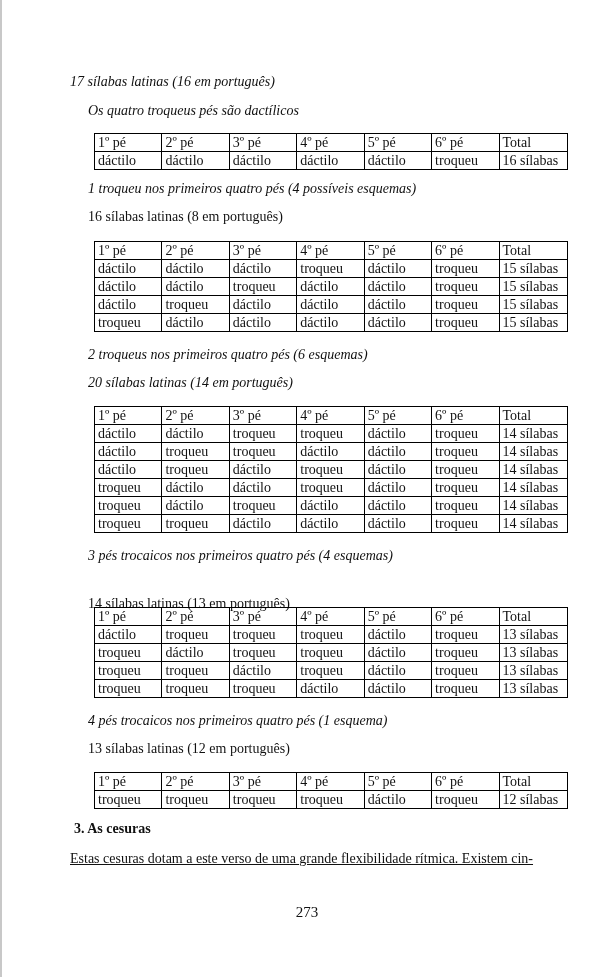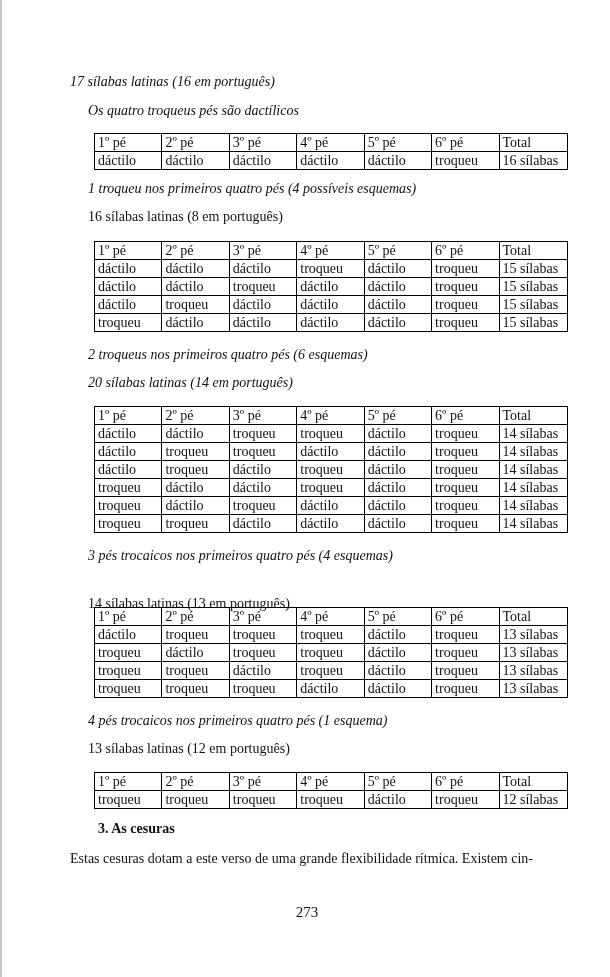--- a/index.html
+++ b/index.html
@@ -6,21 +6,21 @@
   body { width:610px; height:977px; position:relative; overflow:hidden; font-family:"Liberation Serif","DejaVu Serif",serif; color:#111; }
   .leftbar { position:absolute; left:0; top:0; width:2px; height:977px; background:#c8c8c8; }
   .page { position:absolute; left:70px; top:0; width:474px; }
   .line { position:absolute; font-size:14px; white-space:nowrap; }
   .ital { font-style:italic; }
   .ind { left:18px; }
   table.feet { position:absolute; left:0; width:474px; border-collapse:collapse; font-size:14px; table-layout:fixed;margin-left:24px; }
   table.feet td { border:1px solid #000; padding:0 3px; height:17px; line-height:17px; white-space:nowrap; overflow:hidden; }
   table.feet col.c { width:67px; }
   table.feet col.t { width:68px; }
-  .h3 { position:absolute; left:28px; font-weight:bold; font-size:14px; }
+  .h3 { position:absolute; left:4px; font-weight:bold; font-size:14px; }
   .para { position:absolute; left:0; width:474px; font-size:14px; line-height:18px; text-align:justify; }
   .para .first { text-indent:18px; display:block; text-align-last:justify; }
   .pagenum { position:absolute; left:0; width:474px; text-align:center; font-size:15px; }
 </style>
 </head>
 <body>
 
 <div class="leftbar"></div>
 
 <div class="page">
@@ -289,17 +289,17 @@
           <td>troqueu</td>
           <td>dáctilo</td>
           <td>troqueu</td>
           <td>12 sílabas</td>
         </tr>
       </tbody>
     </table>
 
   <div class="h3" style="top:821px;">3. As cesuras</div>
   <div class="para" style="top:850px;">
-    <span style="display:block;">Estas cesuras dotam a este verso de uma grande flexibilidade rítmica. Existem cin-</span>
+    <span style="display:block;text-decoration:underline;">Estas cesuras dotam a este verso de uma grande flexibilidade rítmica. Existem cin-</span>
   </div>
 
   <div class="pagenum" style="top:904px;">273</div>
 </div>
 
 </body></html>

